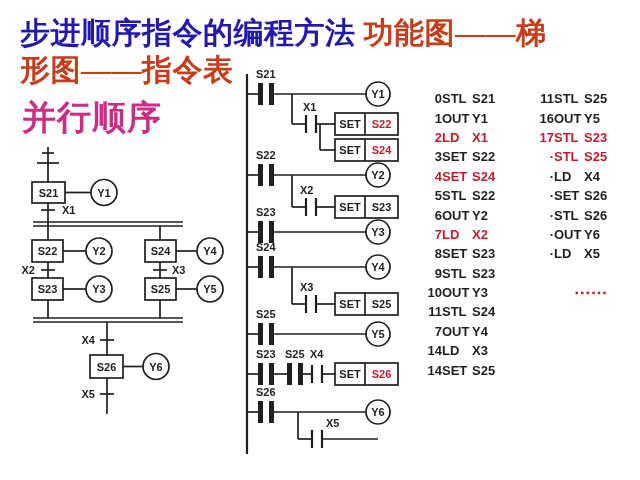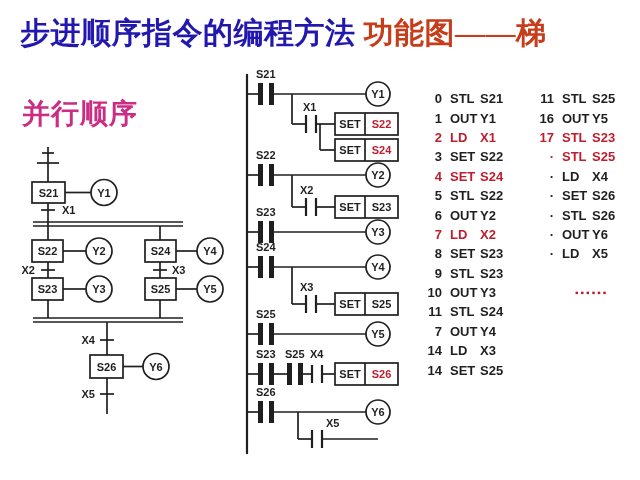--- a/index.html
+++ b/index.html
@@ -8,21 +8,21 @@
     font-family:"Liberation Sans","DejaVu Sans",sans-serif;
     color:var(--ink,#1f1f1f);
   }
   .slide{position:relative;width:640px;height:480px;background:#fff;}
 
   
   .title{position:absolute;left:20px;top:14px;width:612px;
          font-size:30px;font-weight:bold;line-height:37px;letter-spacing:.5px;}
   .t-blue{color:var(--title_blue,#2318ae);}
   .t-red{color:var(--title_red,#c63d1b);font-family:Liberation Serif, serif;}
-  .subtitle{position:absolute;left:22px;top:95px;font-size:28px;font-weight:bold;
+  .subtitle{position:absolute;left:22px;top:95px;font-size:34px;font-weight:bold;
             color:var(--subtitle_pink,#cb2d84);letter-spacing:1px;}
 
   
   svg{position:absolute;overflow:visible;}
   #sfc{left:14px;top:142px;}
   #ladder{left:236px;top:58px;}
   .w{stroke:#1f1f1f;stroke-width:1.7;fill:none;}
   .w2{stroke:#1f1f1f;stroke-width:2.2;fill:none;}
   .bar{fill:#1f1f1f;stroke:none;}
   .box{fill:#ffffff;stroke:#1f1f1f;stroke-width:1.7;}
@@ -33,32 +33,33 @@
   text.enda{text-anchor:end;}
   svg text[data-color="red"]{fill:var(--red,#bf1e2e);}
 
   
   .ins-col{position:absolute;top:89px;font-size:13px;font-weight:bold;color:#1f1f1f;}
   .ins-col.left{left:416px;}
   .ins-col.right{left:528px;}
   .ins-row{height:19.4px;display:flex;align-items:center;white-space:nowrap;}
   .ins-row[data-color="red"]{color:var(--red,#bf1e2e);}
   .ins-row .n{display:inline-block;width:26px;text-align:right;}
-  .ins-row .op{display:inline-block;width:26px;margin-left:8px;}
+  .ins-row .op{display:inline-block;width:26px;}
   .ins-row .arg{display:inline-block;margin-left:4px;}
   .dots{position:absolute;left:575px;top:287px;font-size:10px;font-weight:bold;
         letter-spacing:2px;color:var(--red,#bf1e2e);}
 </style>
 </head>
 <body>
 
 <div class="slide">
 
   <div class="title">
     <span class="t-blue">步进顺序指令的编程方法</span><span class="t-red"> 功能图——梯</span><br>
+    <span class="t-red">形图——指令表</span>
   </div>
   <div class="subtitle">并行顺序</div>
 
   <svg id="sfc" width="212" height="290" viewBox="0 0 212 290">
     <g>
       <line class="w" x1="34" y1="5" x2="34" y2="40"></line>
       <line class="w" x1="28" y1="11" x2="40" y2="11"></line>
       <line class="w" x1="23" y1="21" x2="45" y2="21"></line>
     </g>
     <g>

